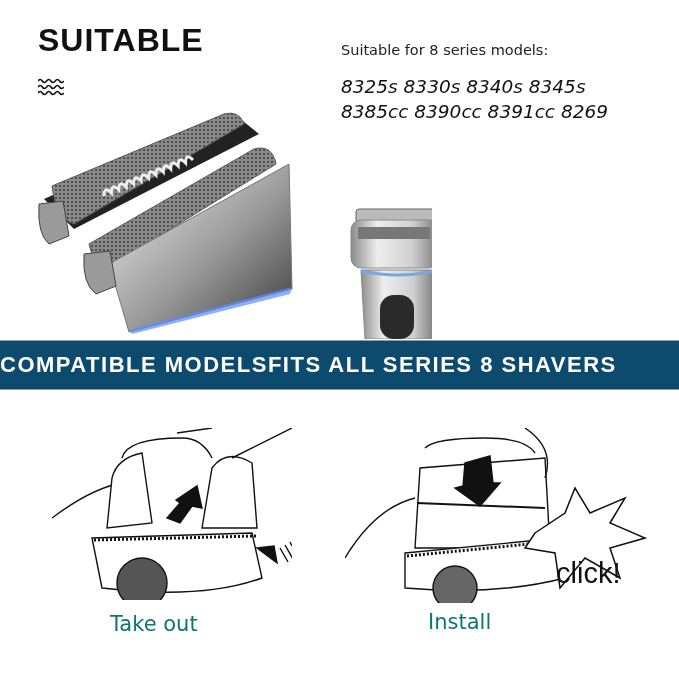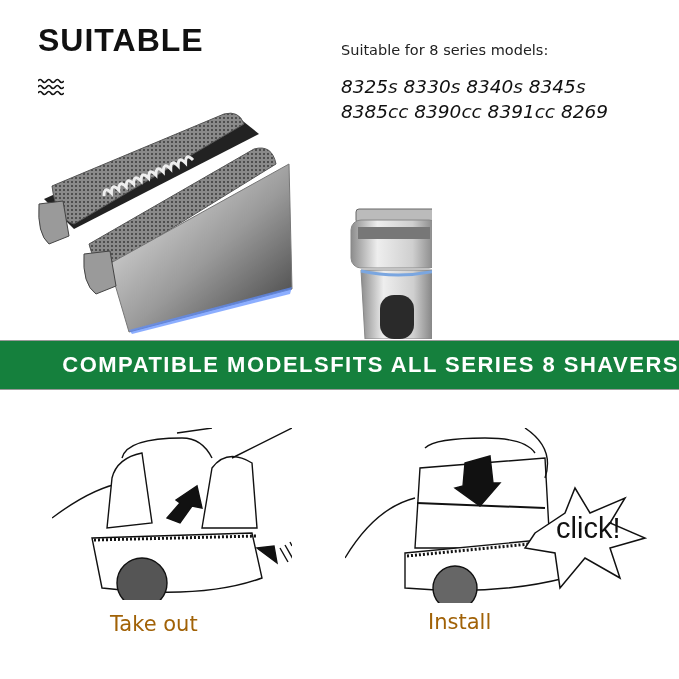--- a/index.html
+++ b/index.html
@@ -5,25 +5,25 @@
   html,body{margin:0;padding:0;background:#fff;}
   body{width:679px;height:679px;position:relative;overflow:hidden;font-family:"DejaVu Sans",sans-serif;color:#111;}
   .abs{position:absolute;}
   .title{left:38px;top:22px;font-family:Liberation Sans, sans-serif;font-weight:bold;font-size:32px;letter-spacing:1px;color:#111;}
   .waves{left:38px;top:78px;width:26px;height:18px;}
   .intro{left:341px;top:42px;font-size:14.5px;color:#222;text-align:center;}
   .models{left:341px;top:74px;font-size:18.5px;line-height:25px;color:#111;font-style:italic;}
   .models div{white-space:nowrap;}
   .head-img{left:34px;top:104px;width:262px;height:230px;}
   .shaver-img{left:328px;top:205px;width:104px;height:134px;}
-  .banner{left:0;top:340px;width:679px;height:48px;background:#15803d;border-top:1px solid #999;border-bottom:1px solid #999;display:flex;align-items:center;justify-content:flex-end;}
+  .banner{left:0;top:340px;width:679px;height:48px;background:#0c4a6e;border-top:1px solid #999;border-bottom:1px solid #999;display:flex;align-items:center;justify-content:flex-start;}
   .banner span{color:#fff;font-family:"Liberation Sans",sans-serif;font-weight:bold;font-size:22px;letter-spacing:1.5px;}
   .takeout-img{left:52px;top:428px;width:240px;height:172px;}
   .install-img{left:345px;top:428px;width:320px;height:175px;}
-  .cap{font-size:21px;color:#a16207;}
+  .cap{font-size:21px;color:#0f766e;}
   .cap1{left:110px;top:612px;}
   .cap2{left:428px;top:610px;}
 </style>
 </head>
 <body>
 
 <div class="abs title">SUITABLE</div>
 <svg class="abs waves" viewBox="0 0 26 18">
   <path d="M0 3 q2.2 -3 4.3 0 t4.3 0 t4.3 0 t4.3 0 t4.3 0 t4.3 0" fill="none" stroke="#111" stroke-width="1.6"></path>
   <path d="M0 9 q2.2 -3 4.3 0 t4.3 0 t4.3 0 t4.3 0 t4.3 0 t4.3 0" fill="none" stroke="#111" stroke-width="1.6"></path>
@@ -106,14 +106,14 @@
   <path d="M80 20 Q90 10 140 10 Q180 10 190 25"></path>
   <path d="M70 120 L75 40 L200 30 L205 120Z" fill="#fff"></path>
   <path d="M72 75 L200 80" stroke-width="2"></path>
   <path d="M60 125 L215 110 L220 150 Q150 168 60 160Z" fill="#fff"></path>
   <path d="M62 128 L215 113" stroke-dasharray="2 2" stroke-width="3"></path>
   <circle cx="110" cy="160" r="22" fill="#666"></circle>
   <polygon points="120,35 145,28 148,55 155,55 135,78 110,60 118,58" fill="#111"></polygon>
   <polygon points="190,105 220,85 230,60 245,85 280,70 265,95 300,110 265,120 275,150 240,130 215,160 210,125 180,120" fill="#fff" stroke="#111" stroke-width="1.5"></polygon>
   <path d="M180 0 Q210 20 200 50"></path>
 </svg>
-<div class="abs" style="left:556px;top:512px;font-size:29px;font-family:'Liberation Sans',sans-serif;color:#111;">click!</div>
+<div class="abs" style="left:556px;top:557px;font-size:29px;font-family:'Liberation Sans',sans-serif;color:#111;">click!</div>
 <div class="abs cap cap2">Install</div>
 
 </body></html>

